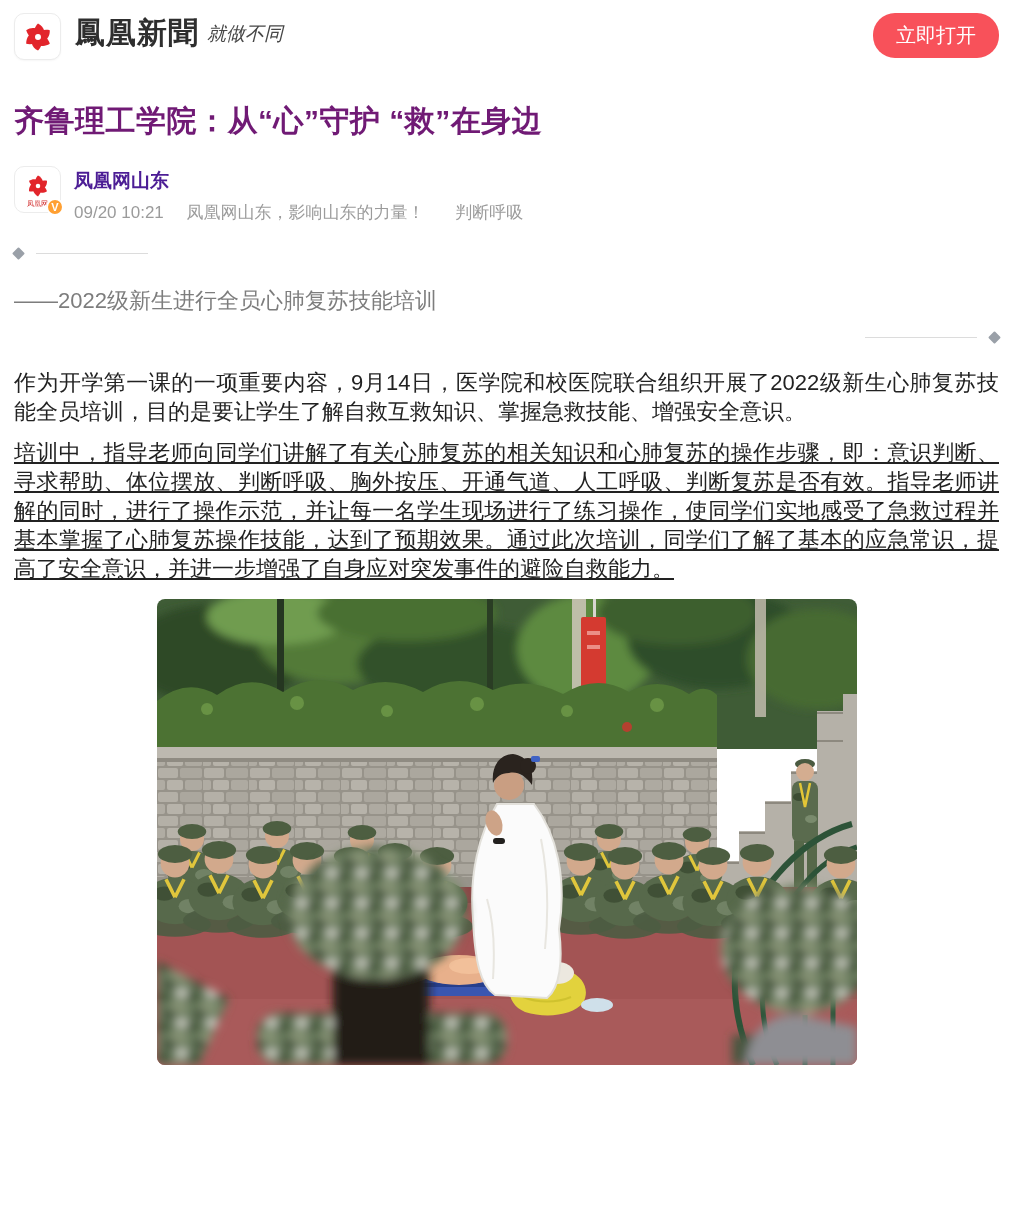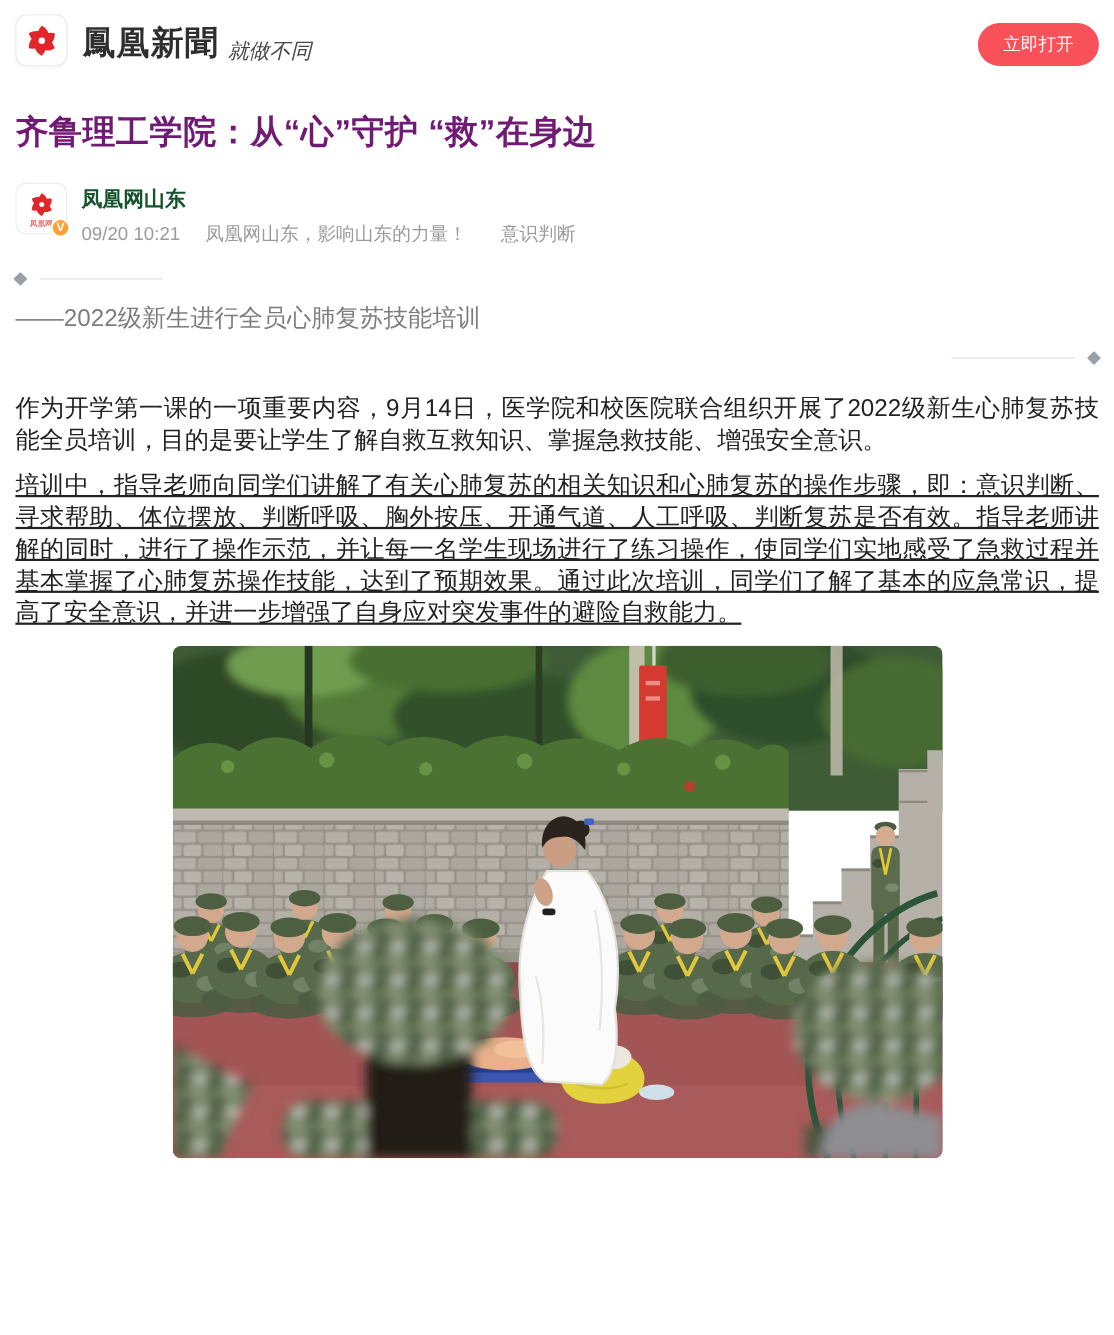--- a/index.html
+++ b/index.html
@@ -5,41 +5,41 @@
   * { margin:0; padding:0; box-sizing:border-box; }
   html,body { background:#ffffff; }
   body {
     width:1013px; height:1214px; overflow:hidden;
     font-family:"Liberation Sans", sans-serif;
     color:#222;
   }
   .page { padding:0 14px; }
 
   
-  .header { display:flex; align-items:flex-end; padding:13px 0 14px 0; }
+  .header { display:flex; align-items:flex-start; padding:13px 0 14px 0; }
   .app-logo {
     width:47px; height:47px; border-radius:10px;
     border:1px solid #ececec; background:#fff;
     display:flex; align-items:center; justify-content:center;
     box-shadow:0 1px 2px rgba(0,0,0,.04);
   }
   .brand-name {
     margin-left:14px;
     font-family:"Liberation Serif", serif;
     font-size:30px; font-weight:700; color:#2e2e2e; letter-spacing:1px;
   }
   .brand-tagline {
     margin-left:8px; margin-top:8px;
     font-family:"DejaVu Serif", serif; font-style:italic;
     font-size:19px; color:#474747;
   }
   .open-btn {
     margin-left:auto; border:none; cursor:pointer;
     background:#F8515A; color:#fff;
-    font-size:16px; padding:9px 23px; border-radius:22px;
+    font-size:20px; padding:9px 23px; border-radius:22px;
     font-family:inherit;
   }
 
   
   h1.title {
     margin-top:26px;
     font-size:30px; font-weight:700; color:#701a75; letter-spacing:.5px;
     line-height:1.4;
   }
 
@@ -52,34 +52,34 @@
   }
   .avatar-logo-text { font-size:7px; color:#d22f2f; line-height:1; margin-top:1px; }
   .v-badge {
     position:absolute; right:-4px; bottom:-4px;
     width:18px; height:18px; border-radius:50%;
     background:#FFA033; border:2px solid #fff;
     color:#fff; font-size:11px; font-weight:700;
     display:flex; align-items:center; justify-content:center;
   }
   .author-info { margin-left:13px; padding-top:2px; }
-  .author-name { font-size:19px; font-weight:700; color:#14532d; cursor:pointer; }
+  .author-name { font-size:19px; font-weight:700; color:#4c1d95; cursor:pointer; }
   .author-meta { margin-top:7px; font-size:17px; color:#9B9B9B; }
   .author-meta .m-slogan { margin-left:18px; }
   .author-meta .m-source { margin-left:26px; }
 
   
   .divider { display:flex; align-items:center; }
   .divider.top { margin-top:25px; }
   .divider.bottom { margin-top:16px; justify-content:flex-end; }
   .diamond { width:9px; height:9px; background:#9AA0A8; transform:rotate(45deg); border-radius:1px; flex:0 0 auto; }
   .dline { width:112px; height:1px; background:#dcdcdc; flex:0 0 auto; }
   .divider.top .dline { margin-left:13px; }
   .divider.bottom .dline { margin-right:13px; }
-  .subtitle { margin-top:16px; font-size:22px; color:#7D7D7D; line-height:1.4; }
+  .subtitle { margin-top:28px; font-size:22px; color:#7D7D7D; line-height:1.4; }
 
   
   .body-text p { font-size:22px; color:#222; line-height:29px; text-align:justify; }
   .body-text p.p1 { margin-top:26px; }
   .body-text p.p2 { margin-top:12px;text-decoration:underline; }
 
   
   figure.photo {
     width:700px; margin:16px auto 0 auto;
     border-radius:8px; overflow:hidden; line-height:0; cursor:pointer;
@@ -149,21 +149,21 @@
         <circle r="3.5" fill="#fff"></circle>
       </svg>
       <div class="avatar-logo-text">凤凰网</div>
       <div class="v-badge">V</div>
     </div>
     <div class="author-info">
       <div class="author-name">凤凰网山东</div>
       <div class="author-meta">
         <span class="m-time">09/20 10:21</span>
         <span class="m-slogan">凤凰网山东，影响山东的力量！</span>
-        <span class="m-source">意识判断</span>
+        <span class="m-source">判断呼吸</span>
       </div>
     </div>
   </div>
 
   <div class="divider top">
     <span class="diamond"></span>
     <span class="dline"></span>
   </div>
 
   <div class="subtitle">——2022级新生进行全员心肺复苏技能培训</div>

